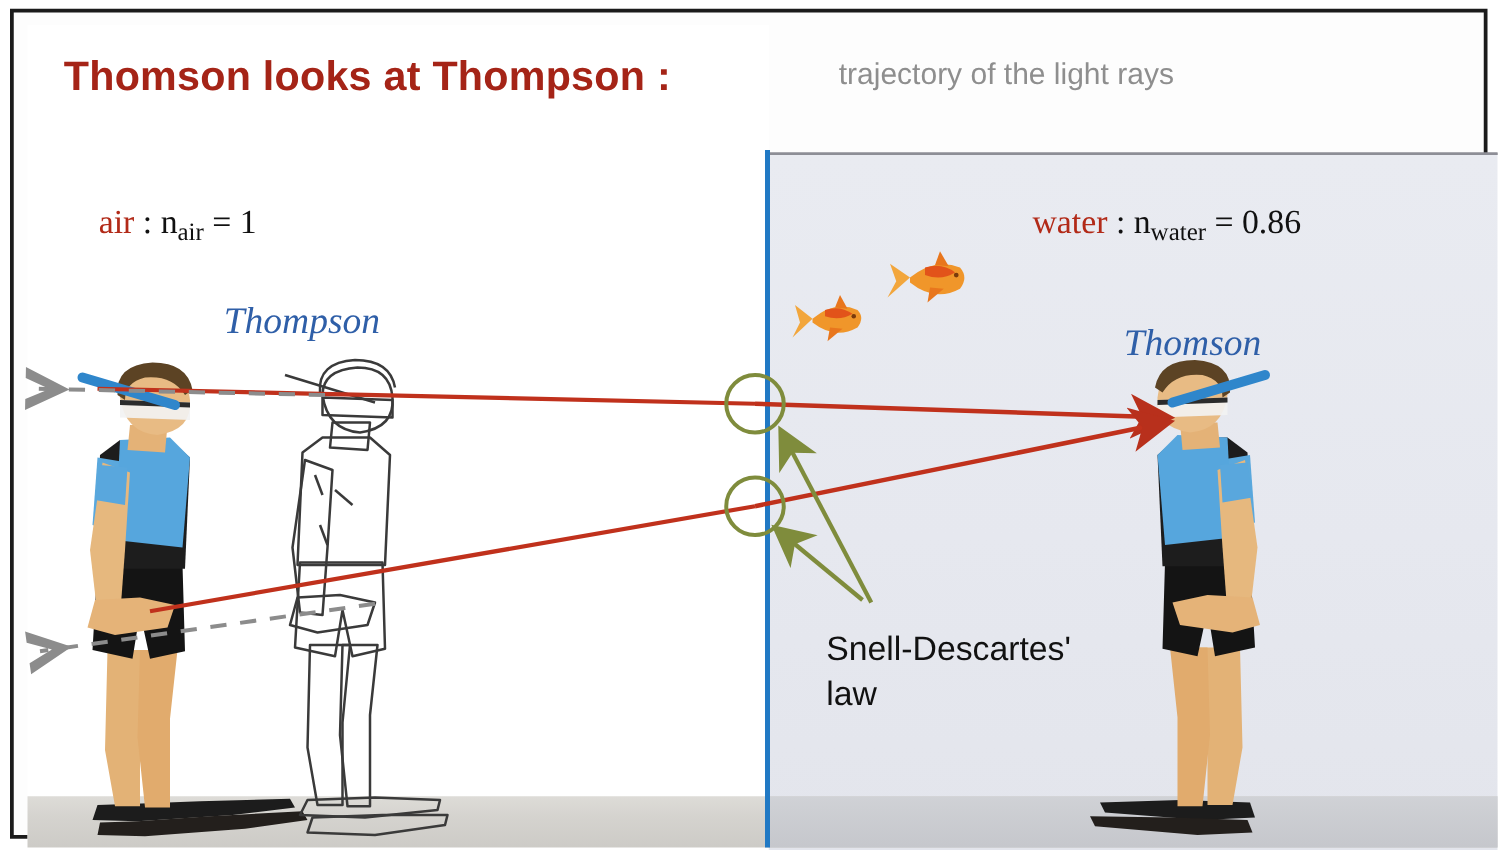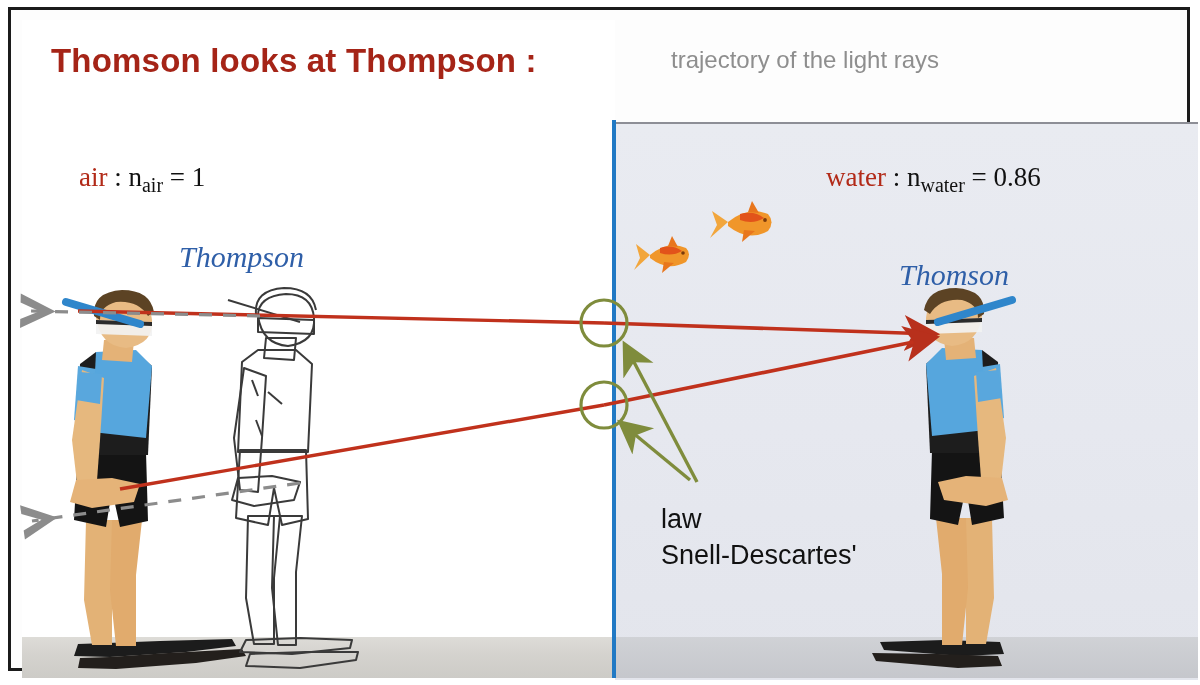--- a/index.html
+++ b/index.html
@@ -149,22 +149,22 @@
     </div>
 
     <div class="medium-label label-water">
       <span class="red">water</span><span> : </span><span>n</span><sub>water</sub><span> = </span><span>0.86</span>
     </div>
 
     <div class="person-name name-left">Thompson</div>
     <div class="person-name name-right">Thomson</div>
 
     <div class="snell-label">
+      <div>Snell-Descartes'</div>
       <div>law</div>
-      <div>Snell-Descartes'</div>
     </div>
 
   </div>
 
   <svg id="overlay" viewBox="0 0 1200 685">
     <defs>
       <marker id="redArrow" markerWidth="11" markerHeight="11" refX="8" refY="5" orient="auto">
         <path d="M0,0 L10,5 L0,10 L2.6,5 Z" fill="#b8301c"></path>
       </marker>
       <marker id="greenArrow" markerWidth="11" markerHeight="11" refX="8.5" refY="5" orient="auto">

